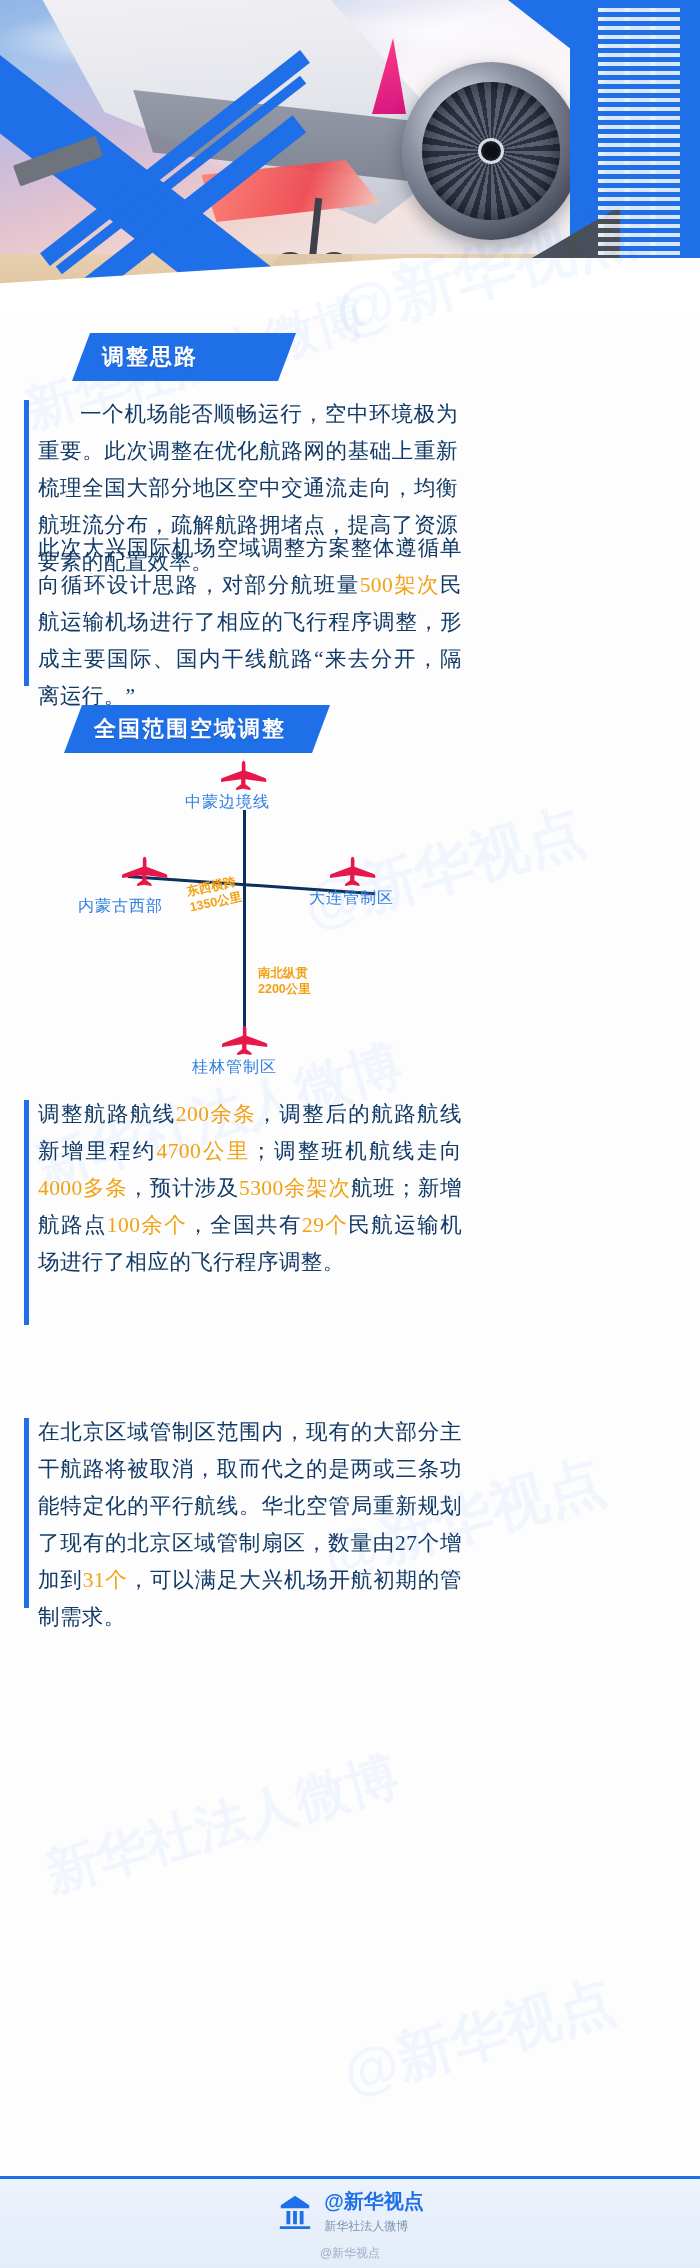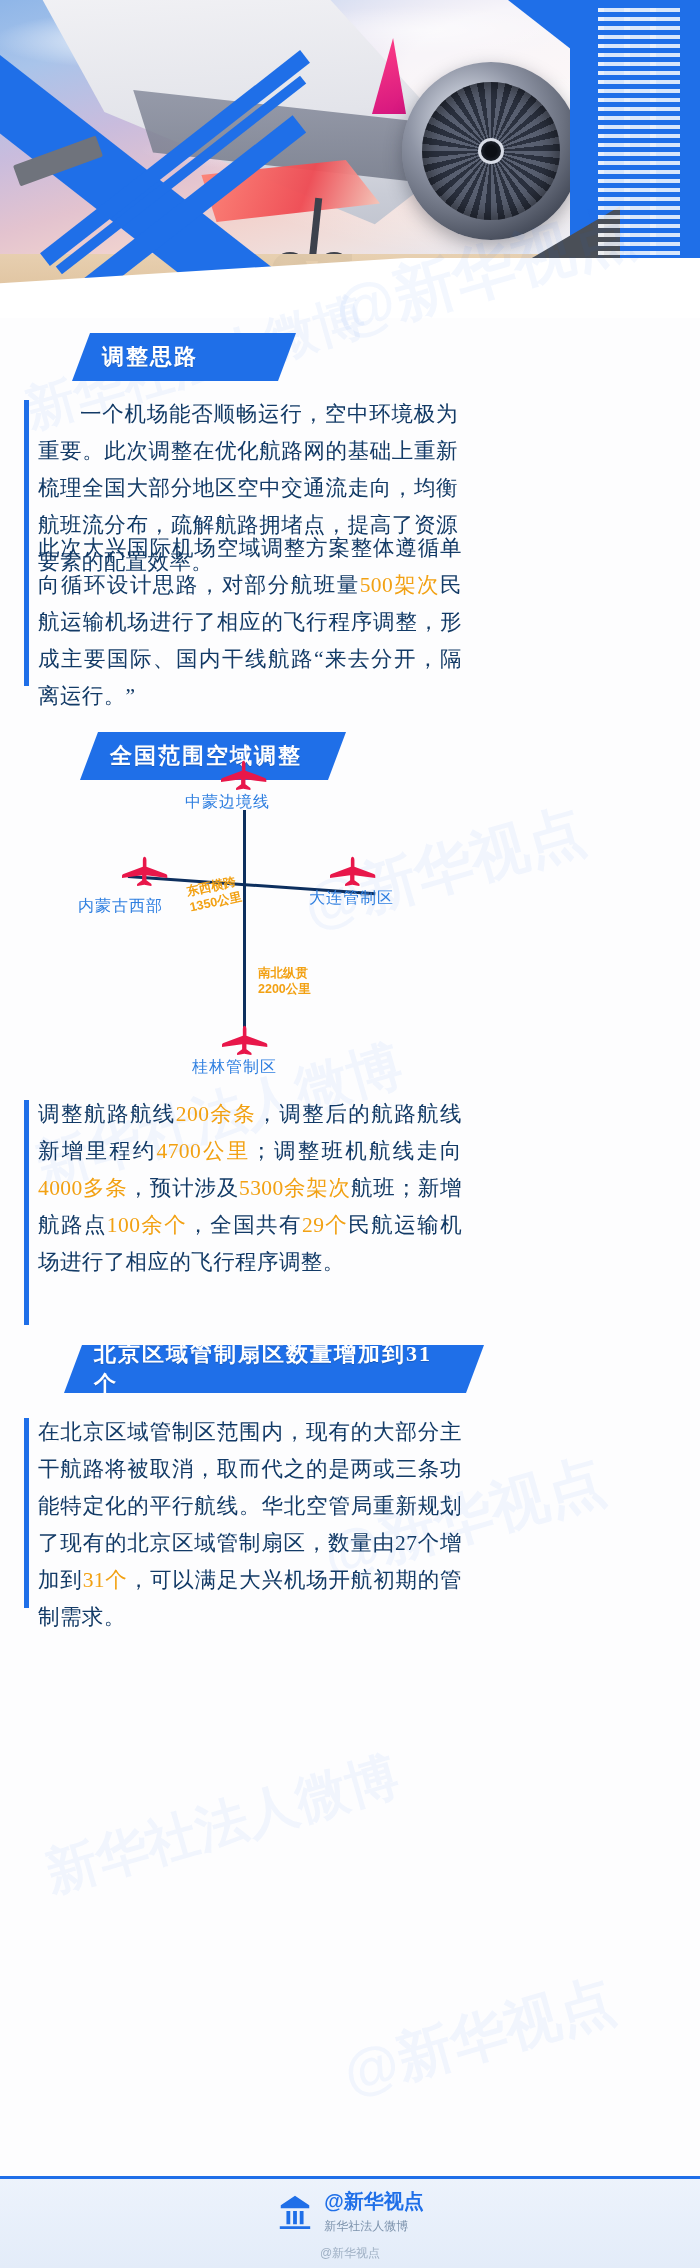--- a/index.html
+++ b/index.html
@@ -231,21 +231,21 @@
   <div class="vbar" style="left:24px; top:400px; height:152px;"></div>
   <div class="para" style="left:38px; top:396px; width:420px; text-indent:42px;">
     <span>一个机场能否顺畅运行，空中环境极为重要。此次调整在优化航路网的基础上重新梳理全国大部分地区空中交通流走向，均衡航班流分布，疏解航路拥堵点，提高了资源要素的配置效率。</span>
   </div>
 
   <div class="vbar" style="left:24px; top:534px; height:152px;"></div>
   <div class="para" style="left:38px; top:530px; width:424px;">
     <span>此次大兴国际机场空域调整方案整体遵循单向循环设计思路，对部分航班量</span><span class="hl">500架次</span><span>民航运输机场进行了相应的飞行程序调整，形成主要国际、国内干线航路“来去分开，隔离运行。”</span>
   </div>
 
-  <div class="banner" style="left:80px; top:705px; width:266px;margin-top:27px;">
+  <div class="banner" style="left:64px; top:705px; width:266px;">
     <span>全国范围空域调整</span>
   </div>
 
   <div class="diagram" style="top:760px; height:340px;">
 
     <div class="axis" style="left:243px; top:50px; width:3px; height:240px;"></div>
     <div class="axis" style="left:128px; top:115px; width:248px; height:3px; transform:rotate(4deg); transform-origin:0 0;"></div>
 
     <div class="plane" style="left:221px; top:0px;">
       <svg viewBox="0 0 64 40" aria-hidden="true">
@@ -284,23 +284,20 @@
       <div>南北纵贯</div>
       <div>2200公里</div>
     </div>
   </div>
 
   <div class="vbar" style="left:24px; top:1100px; height:225px;"></div>
   <div class="para" style="left:38px; top:1096px; width:424px;">
     <span>调整航路航线</span><span class="hl">200余条</span><span>，调整后的航路航线新增里程约</span><span class="hl">4700公里</span><span>；调整班机航线走向</span><span class="hl">4000多条</span><span>，预计涉及</span><span class="hl">5300余架次</span><span>航班；新增航路点</span><span class="hl">100余个</span><span>，全国共有</span><span class="hl">29个</span><span>民航运输机场进行了相应的飞行程序调整。</span>
   </div>
 
-  <div class="banner" style="left:64px; top:1345px; width:420px;">
-    <span>北京区域管制扇区数量增加到31个</span>
-  </div>
   <div class="vbar" style="left:24px; top:1418px; height:190px;"></div>
   <div class="para" style="left:38px; top:1414px; width:424px;">
     <span>在北京区域管制区范围内，现有的大部分主干航路将被取消，取而代之的是两或三条功能特定化的平行航线。华北空管局重新规划了现有的北京区域管制扇区，数量由</span><span>27个</span><span>增加到</span><span class="hl">31个</span><span>，可以满足大兴机场开航初期的管制需求。</span>
   </div>
 
   <div class="footer">
     <div class="footer-line"></div>
     <div class="footer-inner">
       <span class="fi-logo">
         <svg viewBox="0 0 40 40" aria-hidden="true">

